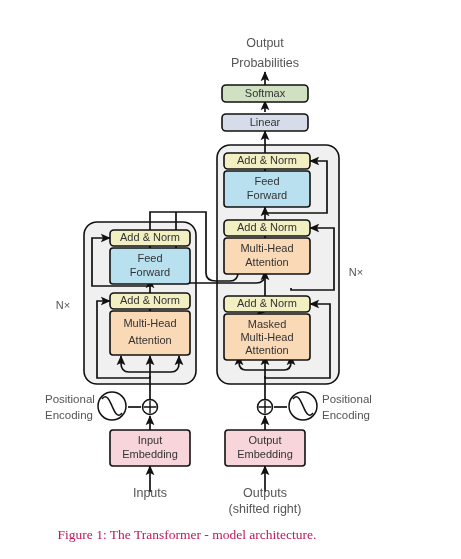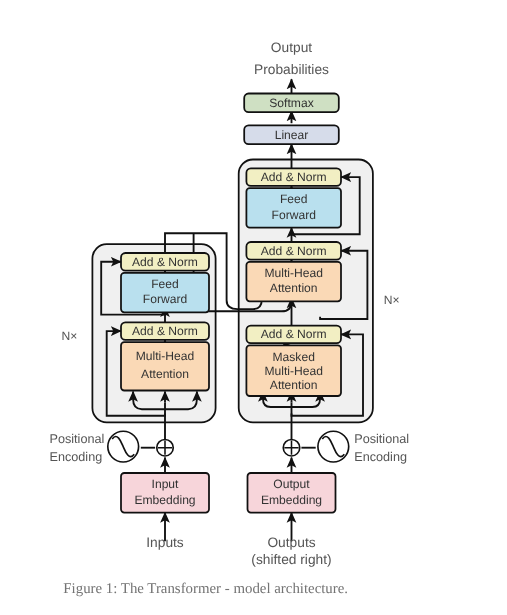--- a/index.html
+++ b/index.html
@@ -13,21 +13,21 @@
   #figure-root{position:absolute;left:0;top:0;width:461px;height:559px;}
   svg{display:block;}
   .box-lbl{font-size:11px;fill:#333;text-anchor:middle;dominant-baseline:middle;}
   .out-lbl{font-size:12.5px;fill:#555;text-anchor:middle;}
   .side-lbl{font-size:11.5px;fill:#555;}
   .nx-lbl{font-size:11px;fill:#555;text-anchor:middle;}
   .caption{
     position:absolute;left:0;top:527px;width:374px;
     text-align:center;
     font-family:"Liberation Serif", serif;
-    font-size:13.5px;color:#737373;
+    font-size:13.5px;color:#be185d;
   }
   .stack{fill:#f0f0f0;stroke:#111;stroke-width:1.6;}
   .flow{fill:none;stroke:#111;stroke-width:1.7;}
 </style>
 </head>
 <body>
 
 <div id="figure-root">
 <svg width="461" height="559" viewBox="0 0 461 559" xmlns="http://www.w3.org/2000/svg">
 

